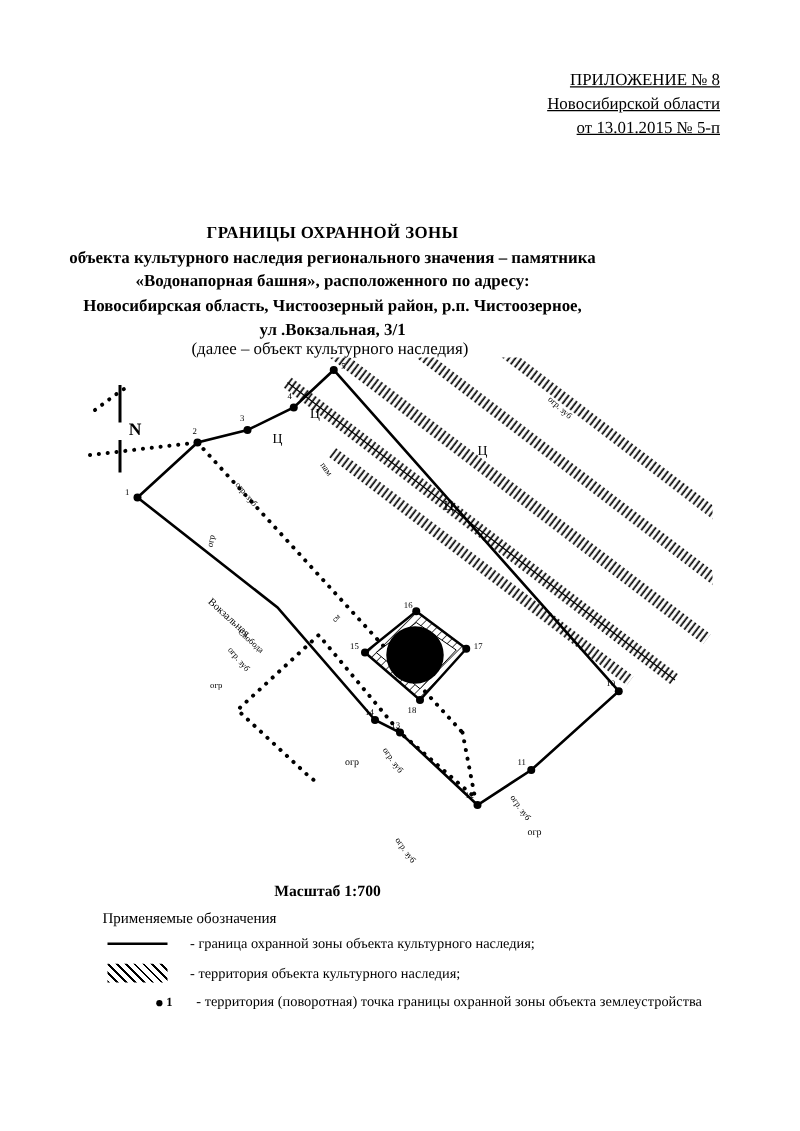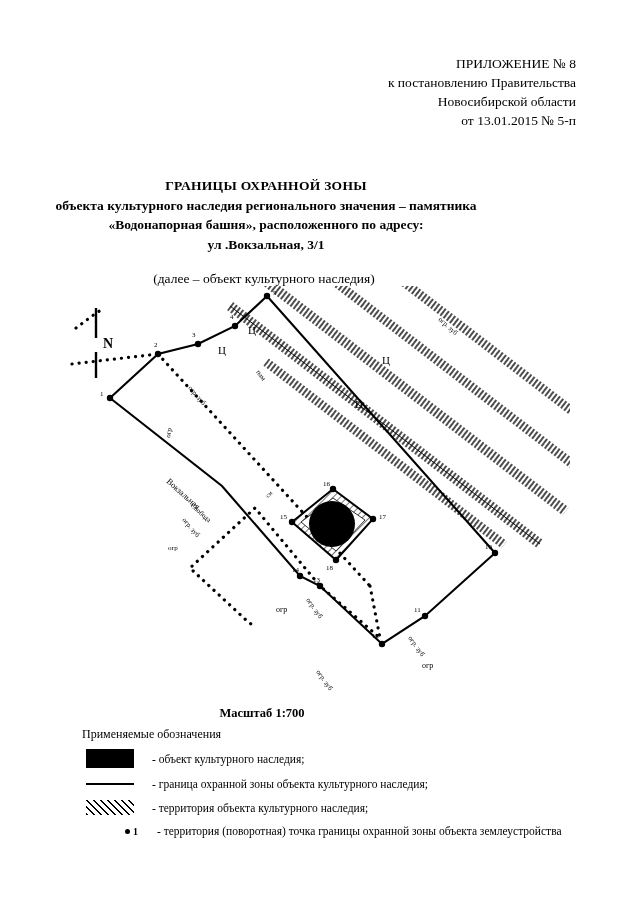--- a/index.html
+++ b/index.html
@@ -6,21 +6,21 @@
   body{
     width:640px;height:905px;background:#ffffff;
     font-family:"Liberation Serif", serif;color:#000;
     position:relative;overflow:hidden;
   }
   .page{position:absolute;left:0;top:0;width:640px;height:905px;}
 
   
   .header{position:absolute;left:0;top:54px;width:576px;text-align:right;
           font-size:13.5px;line-height:19px;}
-  .header div{white-space:nowrap;}
+  .header div{white-space:nowrap;text-decoration:underline;}
 
   
   .title-block{position:absolute;left:0;top:176px;width:532px;text-align:center;
                font-weight:bold;font-size:13.5px;line-height:19.5px;}
   .title-block .t-main{letter-spacing:.3px;}
   .title-sub{position:absolute;left:0;top:271px;width:528px;text-align:center;
              font-size:13.5px;}
 
   
   .map{position:absolute;left:70px;top:286px;width:500px;height:420px;}
@@ -46,29 +46,29 @@
   .legend-row.r4{margin-top:6px;}
   .legend-row.r4 .sw{justify-content:flex-end;padding-right:5px;}
 </style>
 </head>
 <body>
 
 <div class="page">
 
   <div class="header">
     <div>ПРИЛОЖЕНИЕ № 8</div>
-    <div>к постановлению Правительства</div>
     <div>Новосибирской области</div>
     <div>от 13.01.2015 № 5-п</div>
   </div>
 
   <div class="title-block">
     <div class="t-main">ГРАНИЦЫ ОХРАННОЙ ЗОНЫ</div>
     <div>объекта культурного наследия регионального значения – памятника</div>
     <div>«Водонапорная башня», расположенного по адресу:</div>
+    <div>Новосибирская область, Чистоозерный район, р.п. Чистоозерное,</div>
     <div>ул .Вокзальная, 3/1</div>
   </div>
   <div class="title-sub">(далее – объект культурного наследия)</div>
 
   <div class="map">
     <svg width="500" height="420" viewBox="0 0 500 420" xmlns="http://www.w3.org/2000/svg">
       <defs>
         <pattern id="hatch45" patternUnits="userSpaceOnUse" width="5" height="5" patternTransform="rotate(45)">
           <line x1="0" y1="0" x2="0" y2="5" stroke="#000" stroke-width="1.1"></line>
         </pattern>
@@ -219,26 +219,20 @@
         <text x="338" y="352" font-size="7" transform="rotate(55,338,352)">огр. зуб</text>
       </g>
     </svg>
   </div>
 
   <div class="scale">Масштаб 1:700</div>
 
   <div class="legend">
     <div class="legend-title">Применяемые обозначения</div>
 
-    <div class="legend-row">
-      <span class="sw">
-        <span class="sw-solidblock"></span>
-      </span>
-      <span class="legend-text">- объект культурного наследия;</span>
-    </div>
 
     <div class="legend-row">
       <span class="sw">
         <span class="sw-line"></span>
       </span>
       <span class="legend-text">- граница охранной зоны объекта культурного наследия;</span>
     </div>
 
     <div class="legend-row">
       <span class="sw">

